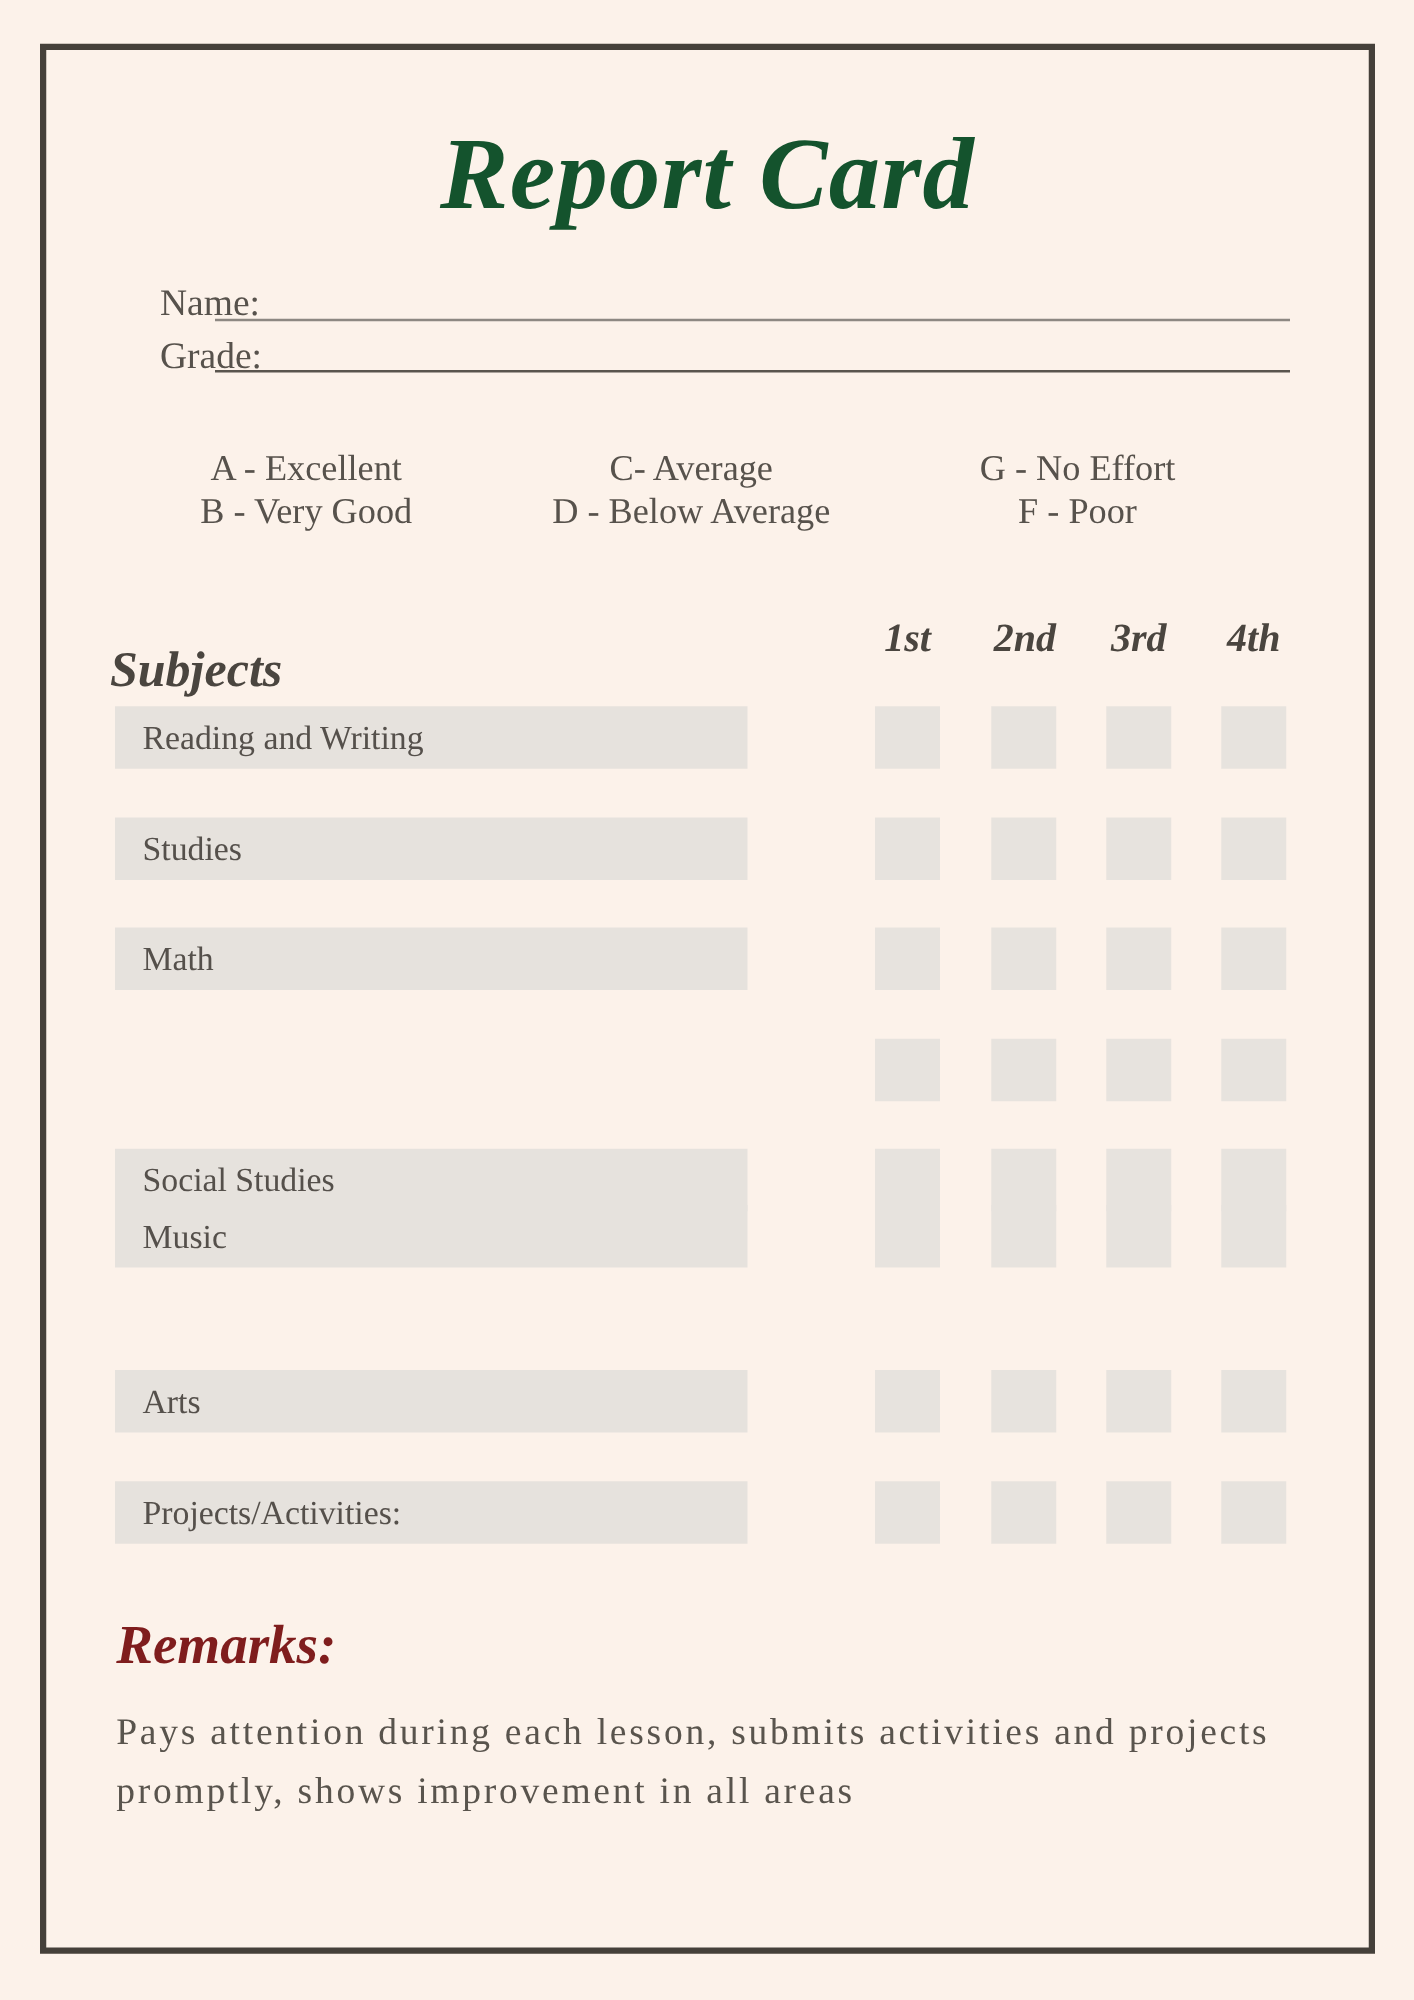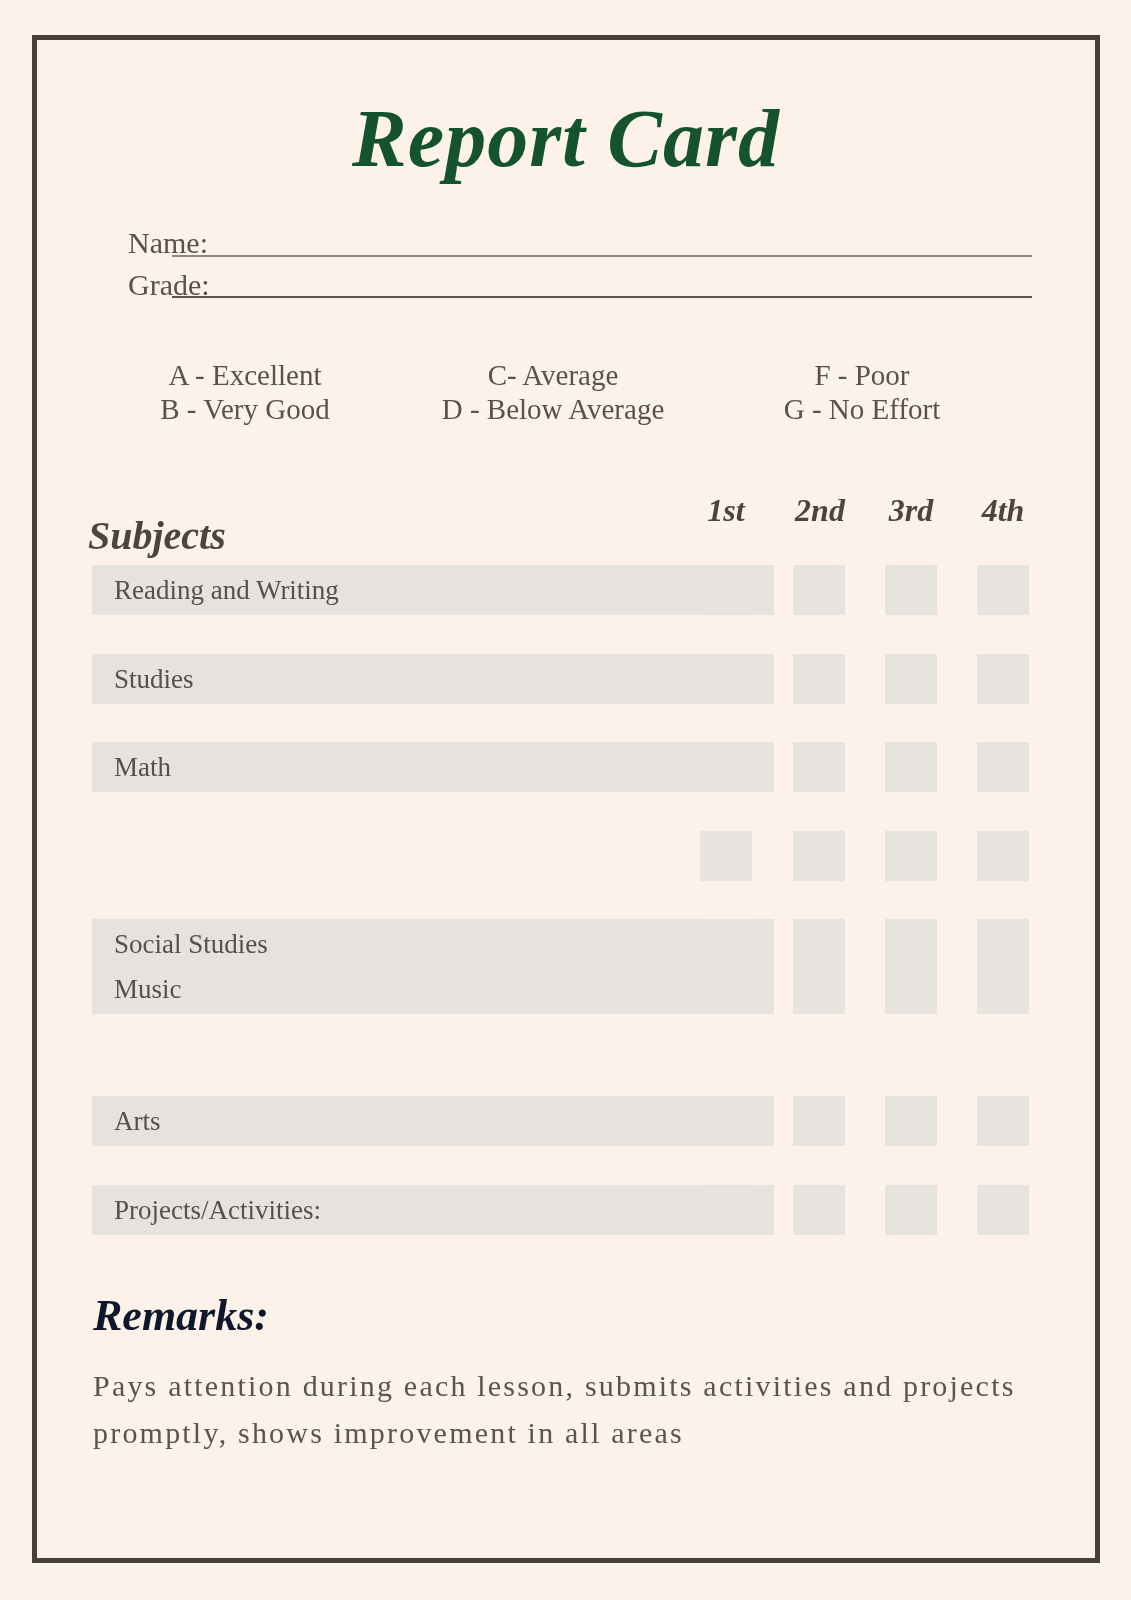--- a/index.html
+++ b/index.html
@@ -68,21 +68,21 @@
     color: #4a453f;
   }
   .q1 { left: 676px; }
   .q2 { left: 770px; }
   .q3 { left: 861px; }
   .q4 { left: 953px; }
 
   .subject-bar {
     position: absolute;
     left: 92px;
-    width: 682px; height: 50px;
+    width: 506px; height: 50px;
     background: #e6e2dd;
     font-size: 27px;
     line-height: 50px;
     padding-left: 22px;
     color: #55504b;
     white-space: nowrap;
   }
   .grade-box {
     position: absolute;
     width: 52px; height: 50px;
@@ -100,21 +100,21 @@
   .r5 { top: 964px; }
   .r6 { top: 1096px; }
   .r7 { top: 1185px; }
 
   .remarks-heading {
     position: absolute;
     left: 93px; top: 1290px;
     font-size: 44px;
     font-weight: bold;
     font-style: italic;
-    color: #0f172a;
+    color: #7f1d1d;
   }
   .remarks-text {
     position: absolute;
     left: 93px; top: 1362px;
     width: 935px;
     font-size: 30px;
     line-height: 47px;
     letter-spacing: 2.2px;
     color: #59544d;
   }
@@ -140,22 +140,22 @@
 
   <div class="legend-col legend-a">
     <div>A - Excellent</div>
     <div>B - Very Good</div>
   </div>
   <div class="legend-col legend-c">
     <div>C- Average</div>
     <div>D - Below Average</div>
   </div>
   <div class="legend-col legend-f">
+    <div>G - No Effort</div>
     <div>F - Poor</div>
-    <div>G - No Effort</div>
   </div>
 
   <div class="subjects-heading">Subjects</div>
   <div class="quarter-label q1">1st</div>
   <div class="quarter-label q2">2nd</div>
   <div class="quarter-label q3">3rd</div>
   <div class="quarter-label q4">4th</div>
 
   <div class="subject-bar r0">Reading and Writing</div>
   <div class="grade-box r0 c1"></div>

